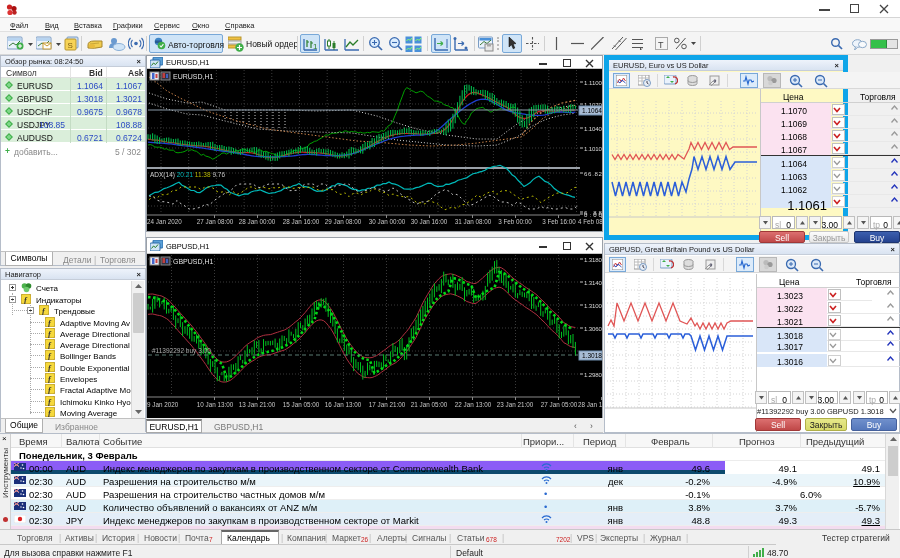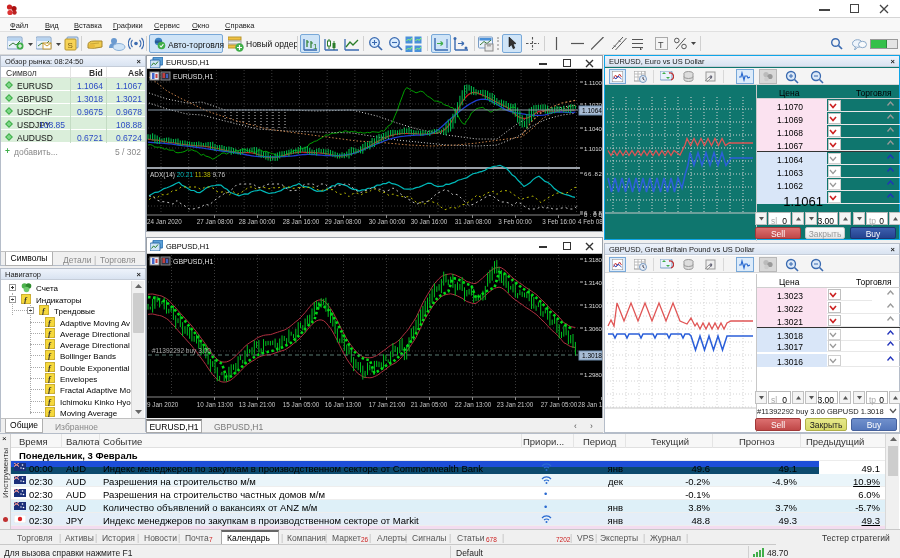--- a/index.html
+++ b/index.html
@@ -950,21 +950,21 @@
     </svg>
 </div>
 
 <div class="a" style="left:146px;top:419px;width:457px;height:14px;background:#f0f0f0;border-bottom:1px solid #c8c8c8;font-size:8.5px">
   <div class="a" style="left:0px;top:0;width:56px;height:14px;background:#fff;border:1px solid #a8a8a8;border-top:2px solid #777;text-align:center;line-height:12px">EURUSD,H1</div>
   <span class="a" style="left:68px;top:3px;color:#777">GBPUSD,H1</span>
   <span class="a" style="left:428px;top:2px;color:#555">‹</span>
     <span class="a" style="left:444px;top:2px;color:#555">›</span>
 </div>
 
-<div class="a" style="left:604px;top:55px;width:296px;height:185px;background:#0f766e;border:1px solid #0ea5e9">
+<div class="a" style="left:604px;top:55px;width:244px;height:185px;background:#fef9c3;border:5px solid #0ea5e9">
   <div class="panelhead" style="height:11px;border:none;border-bottom:1px solid #c5cdd9">EURUSD, Euro vs US Dollar<span class="a" style="right:4px;top:0;font-weight:bold">×</span></div>
   <div class="a" style="left:0;top:12px;width:294px;height:17px;background:#f4f4f4;border-bottom:1px solid #d8d8d8">
       <div class="a" style="left:4px;top:1px;width:17px;height:15px;background:#dcebfa;border:1px solid #78a8d8"></div>
       <svg class="a" style="left:7px;top:3px" width="11" height="11">
         <rect x="0" y="0" width="11" height="11" fill="#fff" stroke="#888"></rect>
         <path d="M1.5 8 L3.5 4 L5.5 7 L7.5 3 L9.5 6" stroke="#d04040" fill="none"></path>
         <path d="M1.5 6 L4 8 L6 5 L9.5 8" stroke="#3050c0" fill="none"></path>
       </svg>
       <svg class="a" style="left:29px;top:3px" width="13" height="12">
         <rect x="0" y="0" width="11" height="10" fill="#fff" stroke="#999"></rect>
@@ -1427,35 +1427,35 @@
     <div class="a" style="left:0;top:0;width:11px;height:96px;background:#f0f0f0;border-right:1px solid #d0d0d0">
       <span class="a" style="left:2px;top:0px;font-size:8px">×</span>
       <div class="a" style="left:1px;top:14px;font-size:8px;color:#333;writing-mode:vertical-rl;transform:rotate(180deg);white-space:nowrap">Инструменты</div>
     </div>
     <div class="a" style="left:11px;top:0;width:874px;height:14px;background:#f7f7f7;border-bottom:1px solid #e0e0e0;font-size:9.5px;color:#333">
 <span class="a" style="left:8px;top:2px">Время</span>
       <span class="a" style="left:55px;top:2px">Валюта</span>
       <span class="a" style="left:92px;top:2px">Событие</span>
 <span class="a" style="left:512px;top:2px">Приори...</span>
       <span class="a" style="left:572px;top:2px">Период</span>
-<span class="a" style="left:640px;top:2px">Текущий</span>
+<span class="a" style="left:640px;top:2px">Февраль</span>
       <span class="a" style="left:728px;top:2px">Прогноз</span>
       <span class="a" style="left:795px;top:2px">Предыдущий</span>
     </div>
     <div class="a" style="left:61px;top:0;width:1px;height:14px;background:#e4e4e4"></div>
     <div class="a" style="left:99px;top:0;width:1px;height:14px;background:#e4e4e4"></div>
     <div class="a" style="left:521px;top:0;width:1px;height:14px;background:#e4e4e4"></div>
     <div class="a" style="left:573px;top:0;width:1px;height:14px;background:#e4e4e4"></div>
     <div class="a" style="left:625px;top:0;width:1px;height:14px;background:#e4e4e4"></div>
     <div class="a" style="left:712px;top:0;width:1px;height:14px;background:#e4e4e4"></div>
     <div class="a" style="left:800px;top:0;width:1px;height:14px;background:#e4e4e4"></div>
     <div class="a" style="left:11px;top:14px;width:874px;height:13px;font-size:9.5px;font-weight:bold;border-bottom:1px solid #ececec">
       <span class="a" style="left:8px;top:2px">Понедельник, 3 Февраль</span>
     </div>
-    <div class="a" style="left:11px;top:27px;width:808px;height:13px;background:#1d4ed8;border-bottom:7px solid #0c4a6e;font-size:9.5px">
+    <div class="a" style="left:11px;top:27px;width:714px;height:13px;background:#8b5cf6;border-bottom:4px solid #0c4a6e;font-size:9.5px">
       <svg class="a" style="left:3px;top:2px" width="12" height="8">
         <rect width="12" height="8" fill="#1a2f7a"></rect>
         <path d="M0 0 L5 3.5 M5 0 L0 3.5" stroke="#fff" stroke-width="1"></path>
         <path d="M0 0 L5 3.5 M5 0 L0 3.5" stroke="#d22" stroke-width="0.5"></path>
         <circle cx="8.5" cy="2" r="0.8" fill="#fff"></circle>
         <circle cx="9.5" cy="5.5" r="0.8" fill="#fff"></circle>
         <circle cx="7" cy="5" r="0.7" fill="#fff"></circle>
       </svg>
       <span class="a" style="left:18px;top:2px">00:00</span>
       <span class="a" style="left:55px;top:2px">AUD</span>
@@ -1499,21 +1499,21 @@
         <circle cx="9.5" cy="5.5" r="0.8" fill="#fff"></circle>
         <circle cx="7" cy="5" r="0.7" fill="#fff"></circle>
       </svg>
       <span class="a" style="left:18px;top:2px">02:30</span>
       <span class="a" style="left:55px;top:2px">AUD</span>
       <span class="a" style="left:92px;top:2px;white-space:nowrap">Разрешения на строительство частных домов м/м</span>
       <span class="a" style="left:533px;top:1px;color:#2a6ad0">•</span>
       <span class="a" style="left:562px;top:2px;width:50px;text-align:right"></span>
       <span class="a" style="left:614px;top:2px;width:85px;text-align:right">-0.1%</span>
       <span class="a" style="left:701px;top:2px;width:85px;text-align:right"></span>
-      <span class="a" style="left:789px;top:2px;width:80px;text-align:right;">6.0%</span>
+      <span class="a" style="left:789px;top:2px;width:80px;">6.0%</span>
     </div>
     <div class="a" style="left:11px;top:66px;width:874px;height:13px;background:#def0f8;border-bottom:1px solid #eee;font-size:9.5px">
       <svg class="a" style="left:3px;top:2px" width="12" height="8">
         <rect width="12" height="8" fill="#1a2f7a"></rect>
         <path d="M0 0 L5 3.5 M5 0 L0 3.5" stroke="#fff" stroke-width="1"></path>
         <path d="M0 0 L5 3.5 M5 0 L0 3.5" stroke="#d22" stroke-width="0.5"></path>
         <circle cx="8.5" cy="2" r="0.8" fill="#fff"></circle>
         <circle cx="9.5" cy="5.5" r="0.8" fill="#fff"></circle>
         <circle cx="7" cy="5" r="0.7" fill="#fff"></circle>
       </svg>

